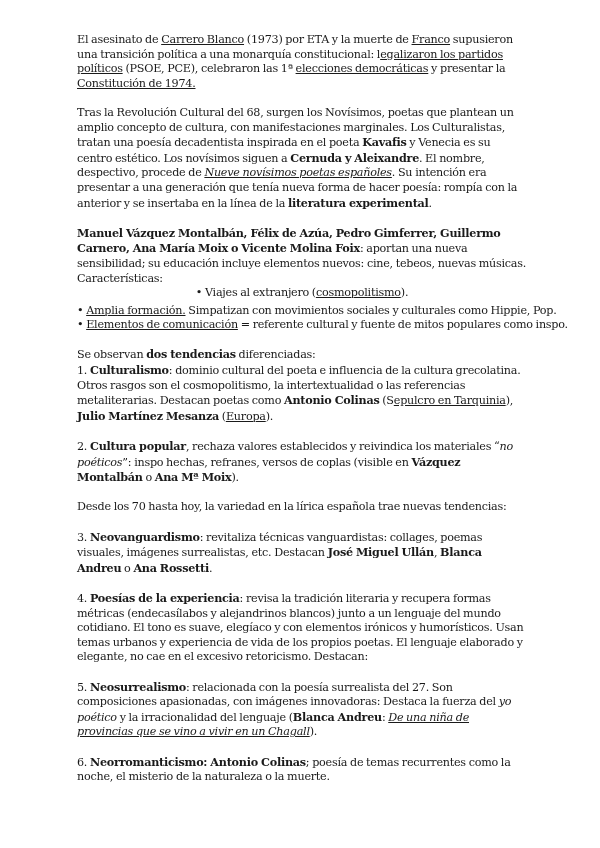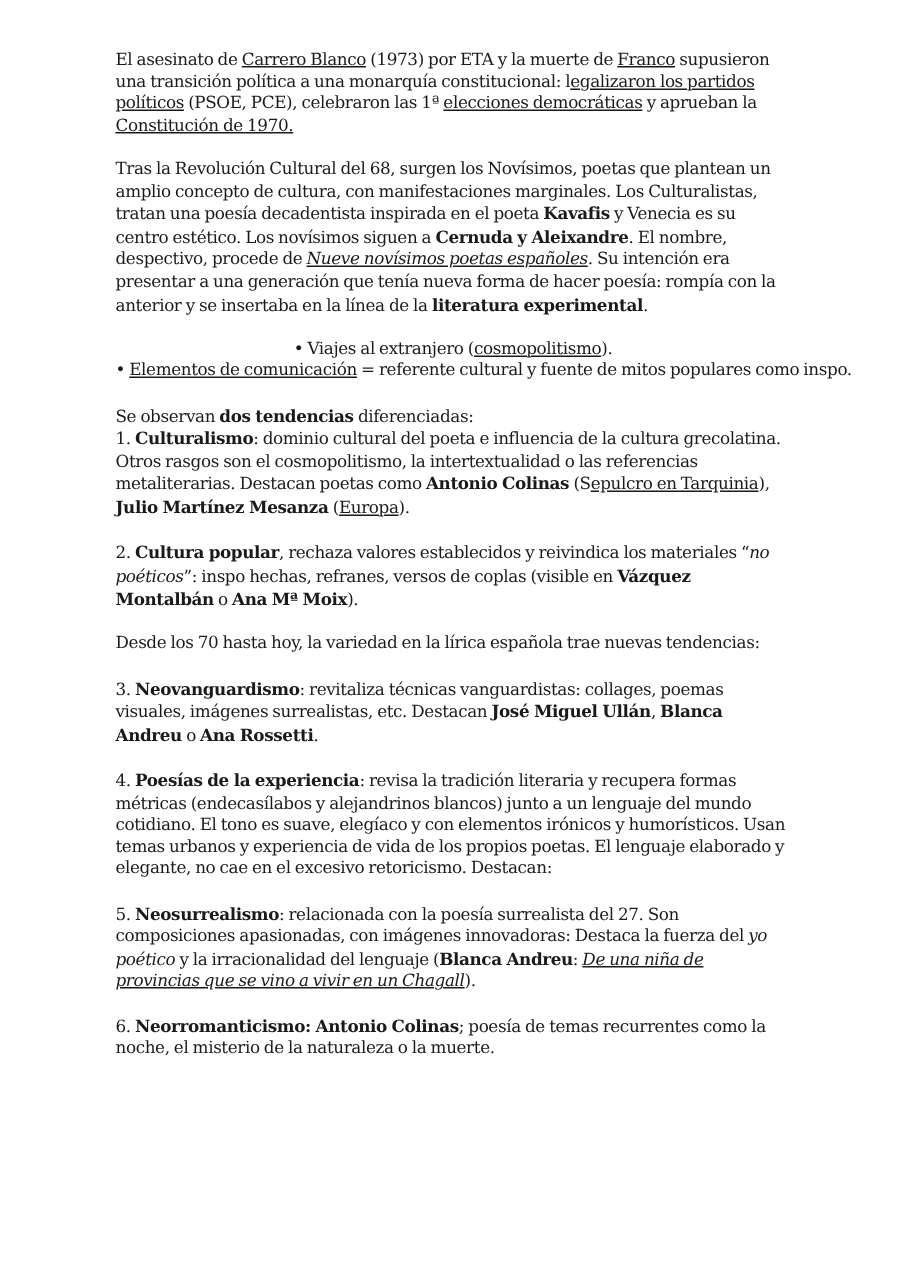--- a/index.html
+++ b/index.html
@@ -15,28 +15,30 @@
     .line { display: block; white-space: nowrap; }
     b { font-weight: bold; margin-top: 15px; }
     u { text-decoration: underline; text-underline-offset: 1px; }
     i { font-style: italic; }
   </style>
 </head>
 <body>
 
 <div class="page">
 
-  <p class="para"><span>El asesinato de </span><u>Carrero Blanco</u><span> (1973) por ETA y la muerte de </span><u>Franco</u><span> supusieron una transición política a una monarquía constitucional: l</span><u>egalizaron los partidos políticos</u><span> (PSOE, PCE), celebraron las 1ª </span><u>elecciones democráticas</u><span> y aprueban la </span><u>Constitución de 1970.</u></p>
+  <p class="para"><span>El asesinato de </span><u>Carrero Blanco</u><span> (1973) por ETA y la muerte de </span><u>Franco</u><span> supusieron una transición política a una monarquía constitucional: l</span><u>egalizaron los partidos políticos</u><span> (PSOE, PCE), celebraron las 1ª </span><u>elecciones democráticas</u><span> y presentar la </span><u>Constitución de 1974.</u></p>
 
 
   <p class="para"><span>Tras la Revolución Cultural del 68, surgen los Novísimos, poetas que plantean un amplio concepto de cultura, con manifestaciones marginales. Los Culturalistas, tratan una poesía decadentista inspirada en el poeta </span><b>Kavafis</b><span> y Venecia es su centro estético. Los novísimos siguen a </span><b>Cernuda y Aleixandre</b><span>. El nombre, despectivo, procede de </span><u><i>Nueve novísimos poetas españoles</i></u><span>. Su intención era presentar a una generación que tenía nueva forma de hacer poesía: rompía con la anterior y se insertaba en la línea de la </span><b>literatura experimental</b><span>.</span></p>
 
+  <p class="para tight"><b>Manuel Vázquez Montalbán, Félix de Azúa, Pedro Gimferrer, Guillermo Carnero, Ana María Moix o Vicente Molina Foix</b><span>: aportan una nueva sensibilidad; su educación incluye elementos nuevos: cine, tebeos, nuevas músicas. Características:</span></p>
 
   <div style="margin-bottom:14.6px;text-align:center;">
     <div class="line"><span>• </span><span>Viajes al extranjero (</span><u>cosmopolitismo</u><span>).</span></div>
+    <div class="line" style="margin-top:3px;"><span>• </span><u>Amplia formación.</u><span> Simpatizan con movimientos sociales y culturales como Hippie, Pop.</span></div>
     <div class="line"><span>• </span><u>Elementos de comunicación</u><span> = referente cultural y fuente de mitos populares como inspo.</span></div>
   </div>
 
   <p class="para"><span>Se observan </span><b>dos tendencias</b><span> diferenciadas:</span><br><span>1. </span><b>Culturalismo</b><span>: dominio cultural del poeta e influencia de la cultura grecolatina. Otros rasgos son el cosmopolitismo, la intertextualidad o las referencias metaliterarias. Destacan poetas como </span><b>Antonio Colinas</b><span> (S</span><u>epulcro en Tarquinia</u><span>), </span><b>Julio Martínez Mesanza</b><span> (</span><u>Europa</u><span>).</span></p>
 
   <p class="para"><span>2. </span><b>Cultura popular</b><span>, rechaza valores establecidos y reivindica los materiales “</span><i>no poéticos</i><span>”: inspo hechas, refranes, versos de coplas (visible en </span><b>Vázquez Montalbán</b><span> o </span><b>Ana Mª Moix</b><span>).</span></p>
 
   <p class="para"><span>Desde los 70 hasta hoy, la variedad en la lírica española trae nuevas tendencias:</span></p>
 
   <p class="para"><span>3. </span><b>Neovanguardismo</b><span>: revitaliza técnicas vanguardistas: collages, poemas visuales, imágenes surrealistas, etc. Destacan </span><b>José Miguel Ullán</b><span>, </span><b>Blanca Andreu</b><span> o </span><b>Ana Rossetti</b><span>.</span></p>

